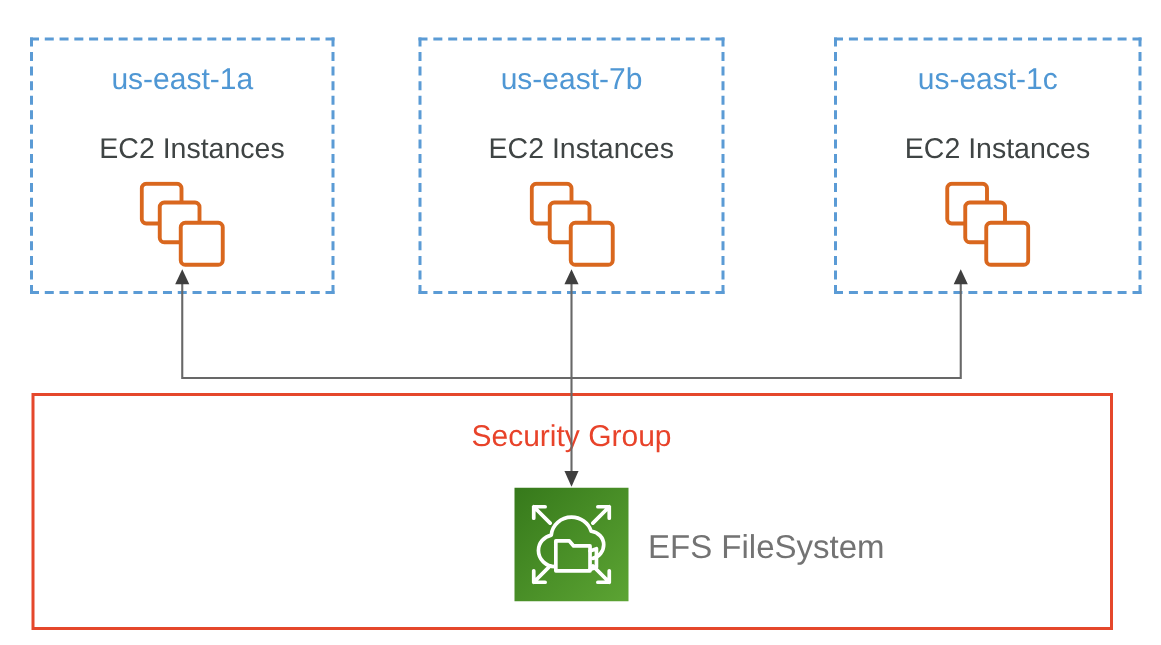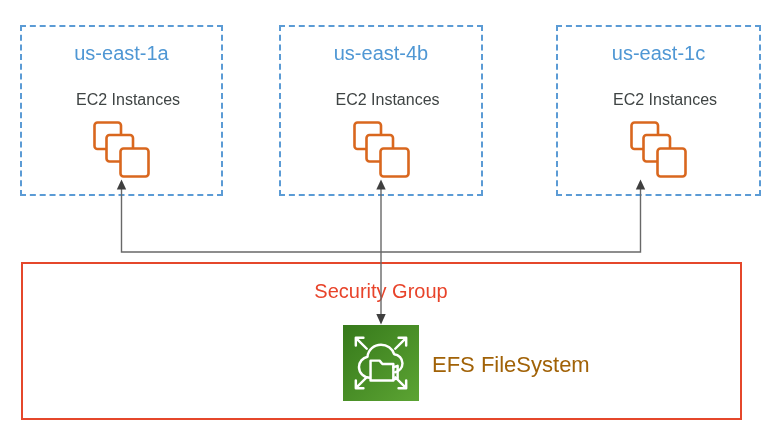--- a/index.html
+++ b/index.html
@@ -11,38 +11,38 @@
   
   .az {
     position:absolute; top:25px; height:171px; box-sizing:border-box;
     border:2px dashed #5b9bd5; background:#ffffff;
     display:flex; flex-direction:column; align-items:center;
   }
   .az-a { left:20px;  width:203px; }
   .az-b { left:279px; width:204px; }
   .az-c { left:556px; width:205px; }
   .az-title { margin-top:15px; line-height:22px; font-size:20px; color:#4f97d4; }
-  .az-sub   { margin-top:25px; line-height:22px; font-size:16px; color:#3f4444;margin-left:13px; }
+  .az-sub   { margin-top:25px; line-height:22px; font-size:19px; color:#3f4444;margin-left:13px; }
   .cluster  { margin-top:10px; width:57px; height:57px; }
 
   
   .sg-box {
     position:absolute; left:21px; top:262px; width:721px; height:158px;
     box-sizing:border-box; border:2px solid #e5472b; background:#ffffff;
   }
   .sg-label {
     position:absolute; left:381px; top:279px; transform:translateX(-50%);
     font-size:20px; line-height:24px; color:#e8432a; white-space:nowrap;
   }
 
   
   .efs-icon { position:absolute; left:342px; top:325px; width:78px; height:76px; }
   .efs-label {
     position:absolute; left:432px; top:352px;
-    font-size:22px; line-height:26px; color:#a16207; white-space:nowrap;
+    font-size:22px; line-height:26px; color:#737373; white-space:nowrap;
   }
 
   
   .connectors {
     position:absolute; left:0; top:0; width:774px; height:430px;
     pointer-events:none; z-index:5;
   }
 </style>
 </head>
 <body>
@@ -55,21 +55,21 @@
     <svg class="cluster" viewBox="0 0 57 57">
       <g fill="#ffffff" stroke="#d9671e" stroke-width="2.6">
         <rect x="1.5" y="1.5" width="26.5" height="26.5" rx="3"></rect>
         <rect x="13.5" y="14" width="26.5" height="26.5" rx="3"></rect>
         <rect x="27.5" y="27.5" width="28" height="28" rx="3"></rect>
       </g>
     </svg>
   </div>
 
   <div class="az az-b">
-    <div class="az-title">us-east-4b</div>
+    <div class="az-title">us-east-7b</div>
     <div class="az-sub">EC2 Instances</div>
     <svg class="cluster" viewBox="0 0 57 57">
       <g fill="#ffffff" stroke="#d9671e" stroke-width="2.6">
         <rect x="1.5" y="1.5" width="26.5" height="26.5" rx="3"></rect>
         <rect x="13.5" y="14" width="26.5" height="26.5" rx="3"></rect>
         <rect x="27.5" y="27.5" width="28" height="28" rx="3"></rect>
       </g>
     </svg>
   </div>
 

